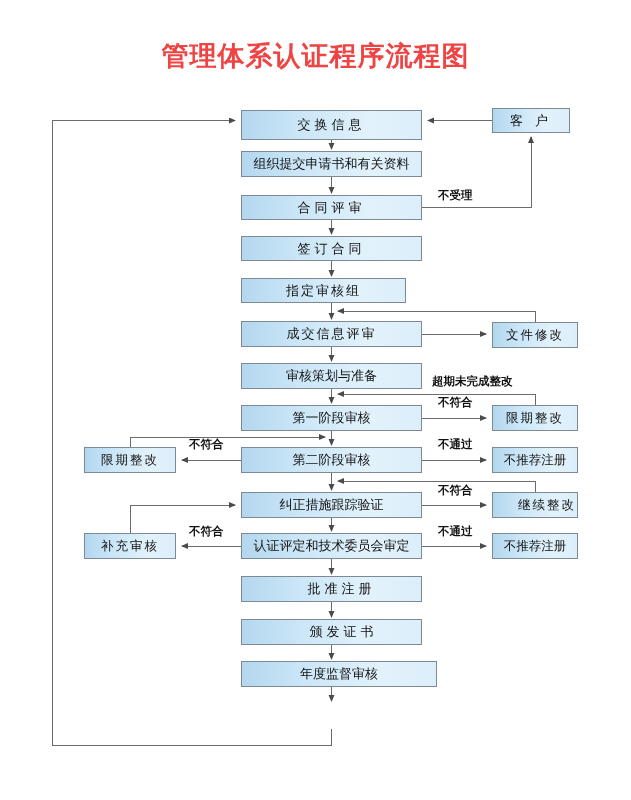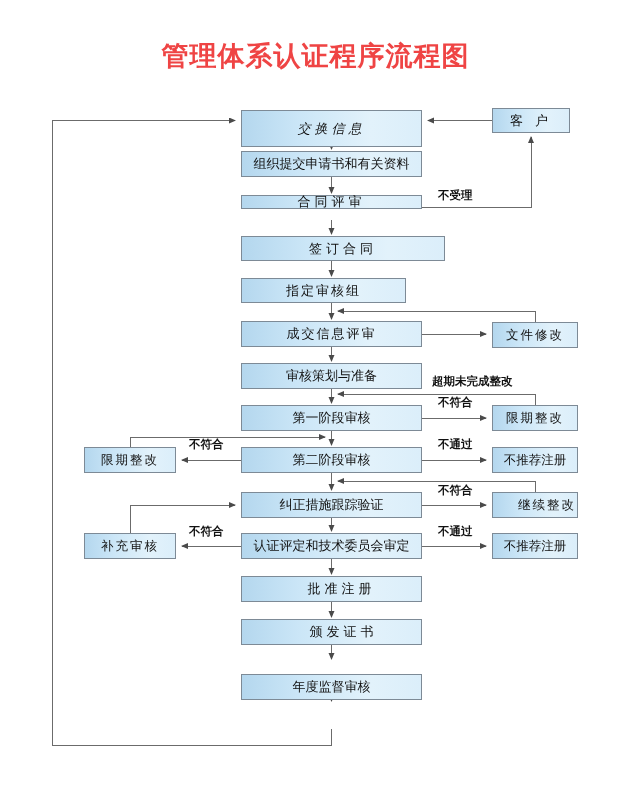--- a/index.html
+++ b/index.html
@@ -87,47 +87,47 @@
       <path d="M241,546 L182,546" marker-end="url(#ah)"></path>
 
       <path d="M130,533 L130,505 L235,505" marker-end="url(#ah)"></path>
 
       <path d="M422,546 L486,546" marker-end="url(#ah)"></path>
 
       <path d="M331.5,729 L331.5,745 L52,745 L52,120.5 L235,120.5" marker-end="url(#ah)"></path>
     </g>
   </svg>
 
-  <div class="node sp" style="left:241px;top:110px;width:181px;height:37px;font-style:italic;">交换信息</div>
+  <div class="node sp" style="left:241px;top:110px;width:181px;height:30px;">交换信息</div>
 
   <div class="node plain" style="left:241px;top:151px;width:181px;height:26px;">组织提交申请书和有关资料</div>
 
-  <div class="node sp" style="left:241px;top:195px;width:181px;height:14px;font-family:Liberation Mono, monospace;">合同评审</div>
+  <div class="node sp" style="left:241px;top:195px;width:181px;height:25px;font-family:Liberation Mono, monospace;">合同评审</div>
 
-  <div class="node sp" style="left:241px;top:236px;width:204px;height:25px;">签订合同</div>
+  <div class="node sp" style="left:241px;top:236px;width:181px;height:25px;">签订合同</div>
 
   <div class="node sp2" style="left:241px;top:278px;width:165px;height:25px;">指定审核组</div>
 
   <div class="node sp2" style="left:241px;top:321px;width:181px;height:26px;">成交信息评审</div>
 
   <div class="node plain" style="left:241px;top:363px;width:181px;height:26px;">审核策划与准备</div>
 
   <div class="node plain" style="left:241px;top:405px;width:181px;height:26px;">第一阶段审核</div>
 
   <div class="node plain" style="left:241px;top:447px;width:181px;height:26px;">第二阶段审核</div>
 
   <div class="node plain" style="left:241px;top:492px;width:181px;height:26px;">纠正措施跟踪验证</div>
 
   <div class="node plain" style="left:241px;top:533px;width:181px;height:26px;">认证评定和技术委员会审定</div>
 
   <div class="node sp" style="left:241px;top:576px;width:181px;height:26px;padding-left:20px;">批准注册</div>
 
   <div class="node sp" style="left:241px;top:619px;width:181px;height:26px;padding-left:24px;">颁发证书</div>
 
-  <div class="node plain" style="left:241px;top:661px;width:181px;height:26px;margin-top:13px;">年度监督审核</div>
+  <div class="node plain" style="left:241px;top:661px;width:196px;height:26px;">年度监督审核</div>
 
 
   <div class="node sp" style="left:492px;top:108px;width:78px;height:25px;">客 户</div>
 
   <div class="node sp2" style="left:492px;top:322px;width:86px;height:26px;font-size:12.5px;">文件修改</div>
 
   <div class="node sp2" style="left:492px;top:405px;width:86px;height:26px;font-size:12.5px;">限期整改</div>
 
   <div class="node plain" style="left:492px;top:447px;width:86px;height:26px;font-size:12.5px;">不推荐注册</div>
 

